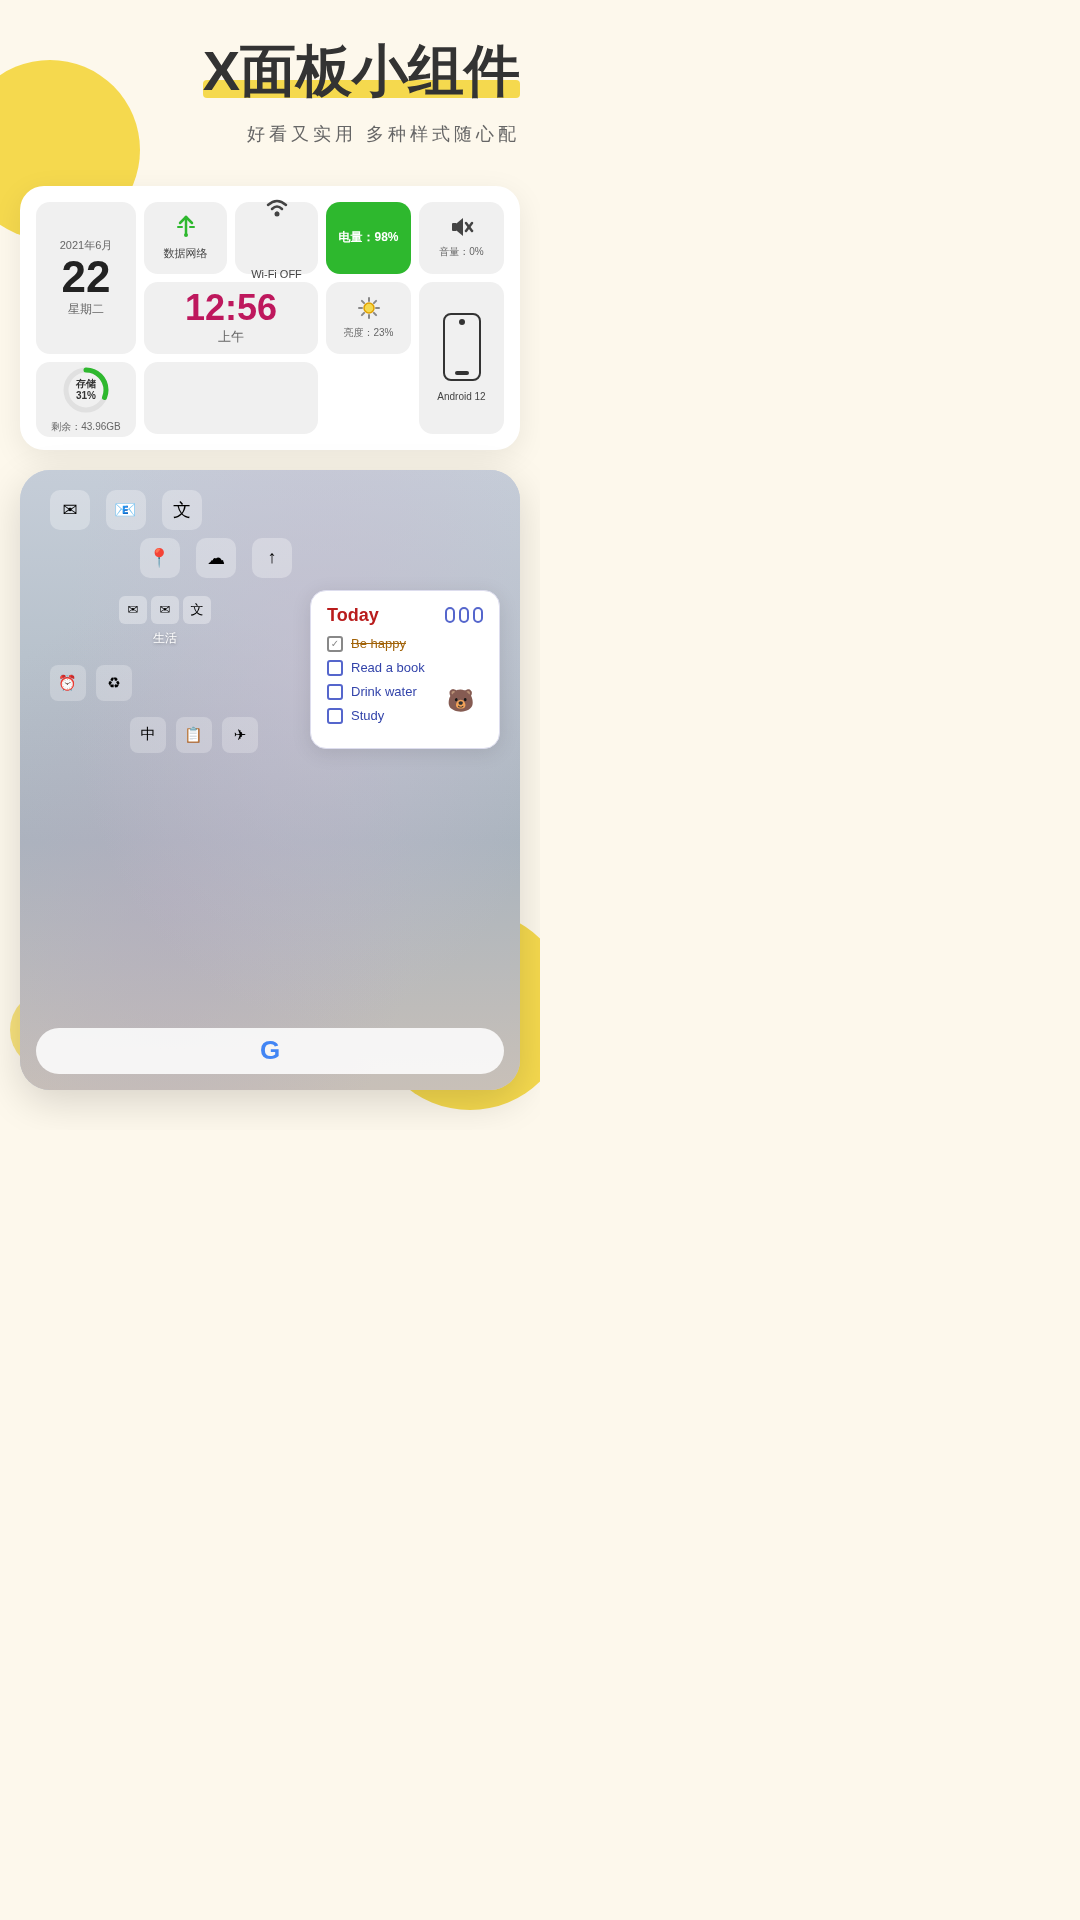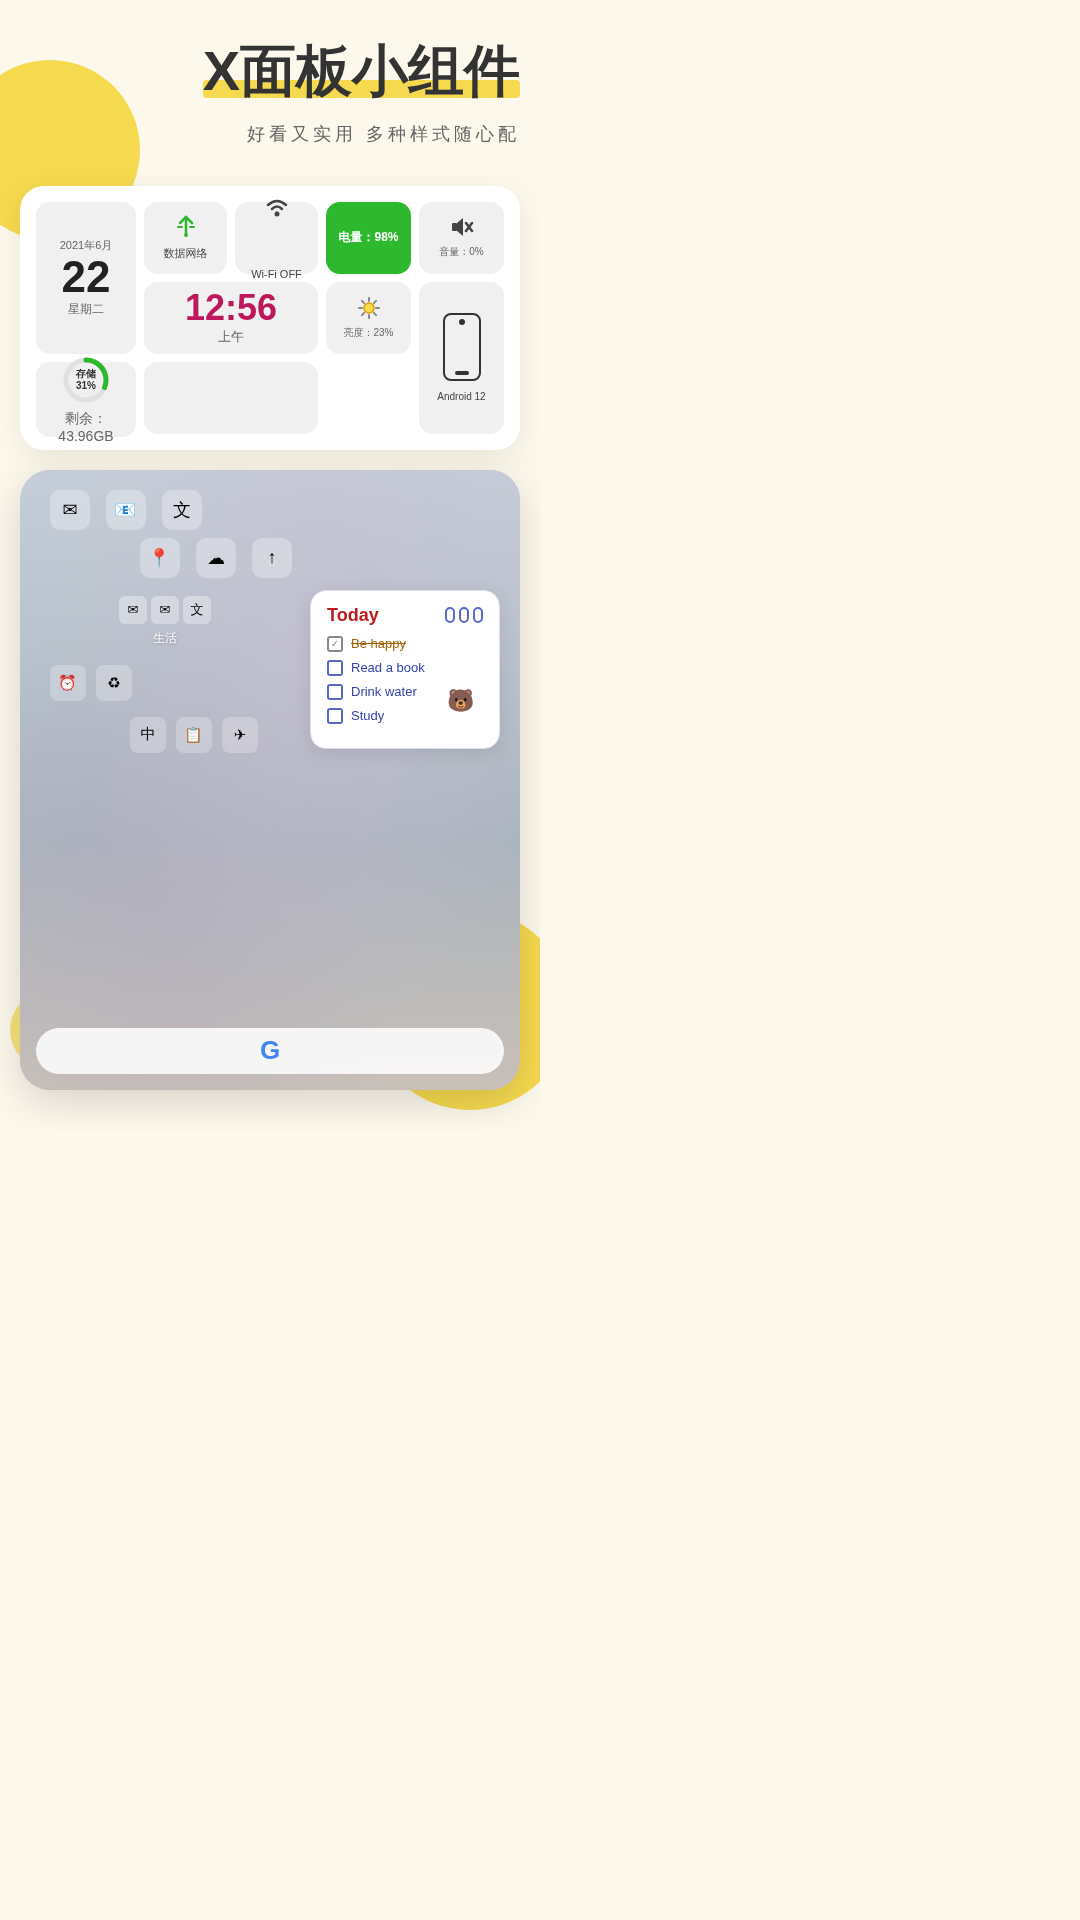--- a/index.html
+++ b/index.html
@@ -448,21 +448,21 @@
       </div>
 
       <div class="widget-cell" style="grid-column:1; grid-row:3; min-height:75px;">
         <div class="storage-ring">
           <svg width="52" height="52" class="ring-svg">
             <circle cx="26" cy="26" r="20" stroke="#e0e0e0" stroke-width="5" fill="none"></circle>
             <circle cx="26" cy="26" r="20" stroke="#2eb82e" stroke-width="5" fill="none" stroke-dasharray="125.6" stroke-dashoffset="86.7" stroke-linecap="round"></circle>
           </svg>
           <div class="storage-label">存储<br>31%</div>
         </div>
-        <span style="font-size:14px; color:#666; margin-top:4px; text-align:center;">剩余：43.96GB</span>
+        <span style="font-size:10px; color:#666; margin-top:4px; text-align:center;">剩余：43.96GB</span>
       </div>
 
       <div class="widget-cell" style="grid-column:2/4; grid-row:3;">
       </div>
 
       <div class="widget-cell" style="grid-column:4; grid-row:2; min-height:65px;">
         <div>
           <svg width="24" height="24" viewBox="0 0 24 24">
             <circle cx="12" cy="12" r="5" fill="#f5d94e" stroke="#e0a000" stroke-width="1.5"></circle>
             <line x1="12" y1="2" x2="12" y2="5" stroke="#888" stroke-width="2" stroke-linecap="round"></line>

